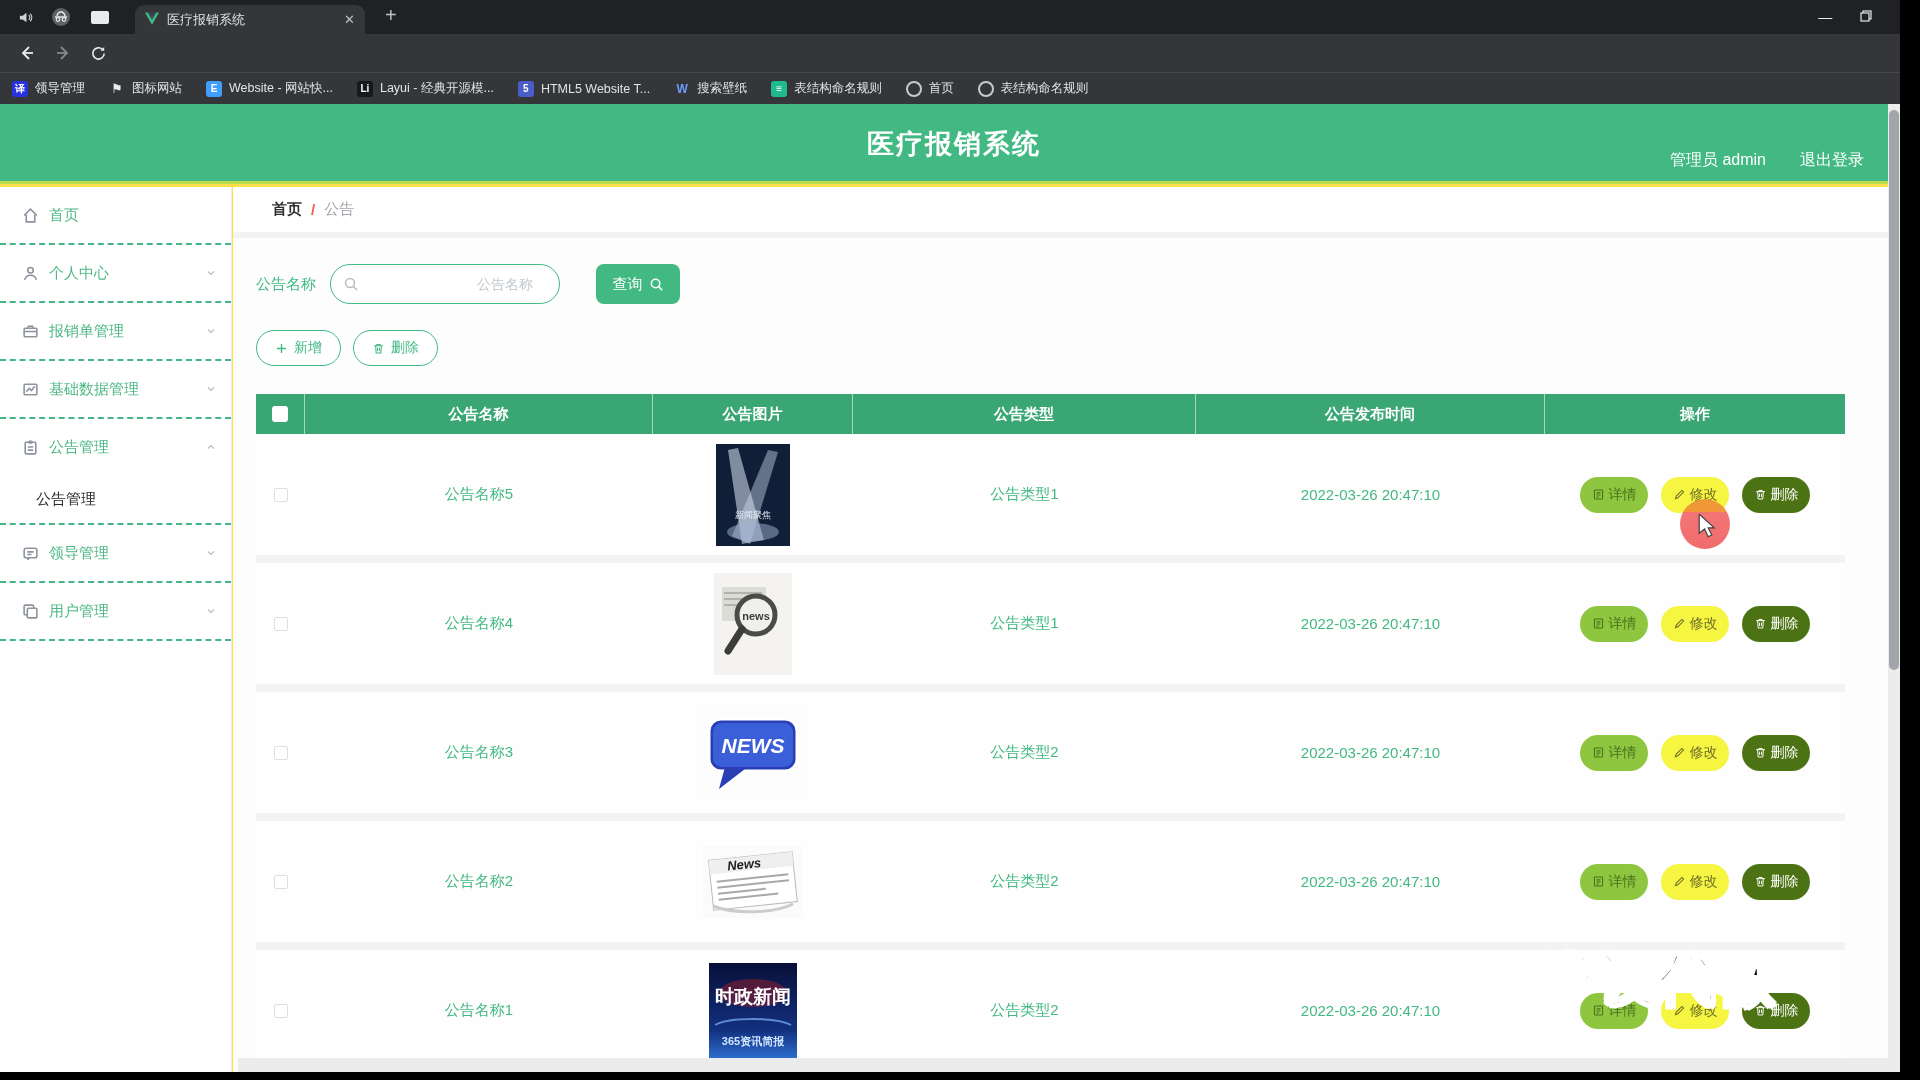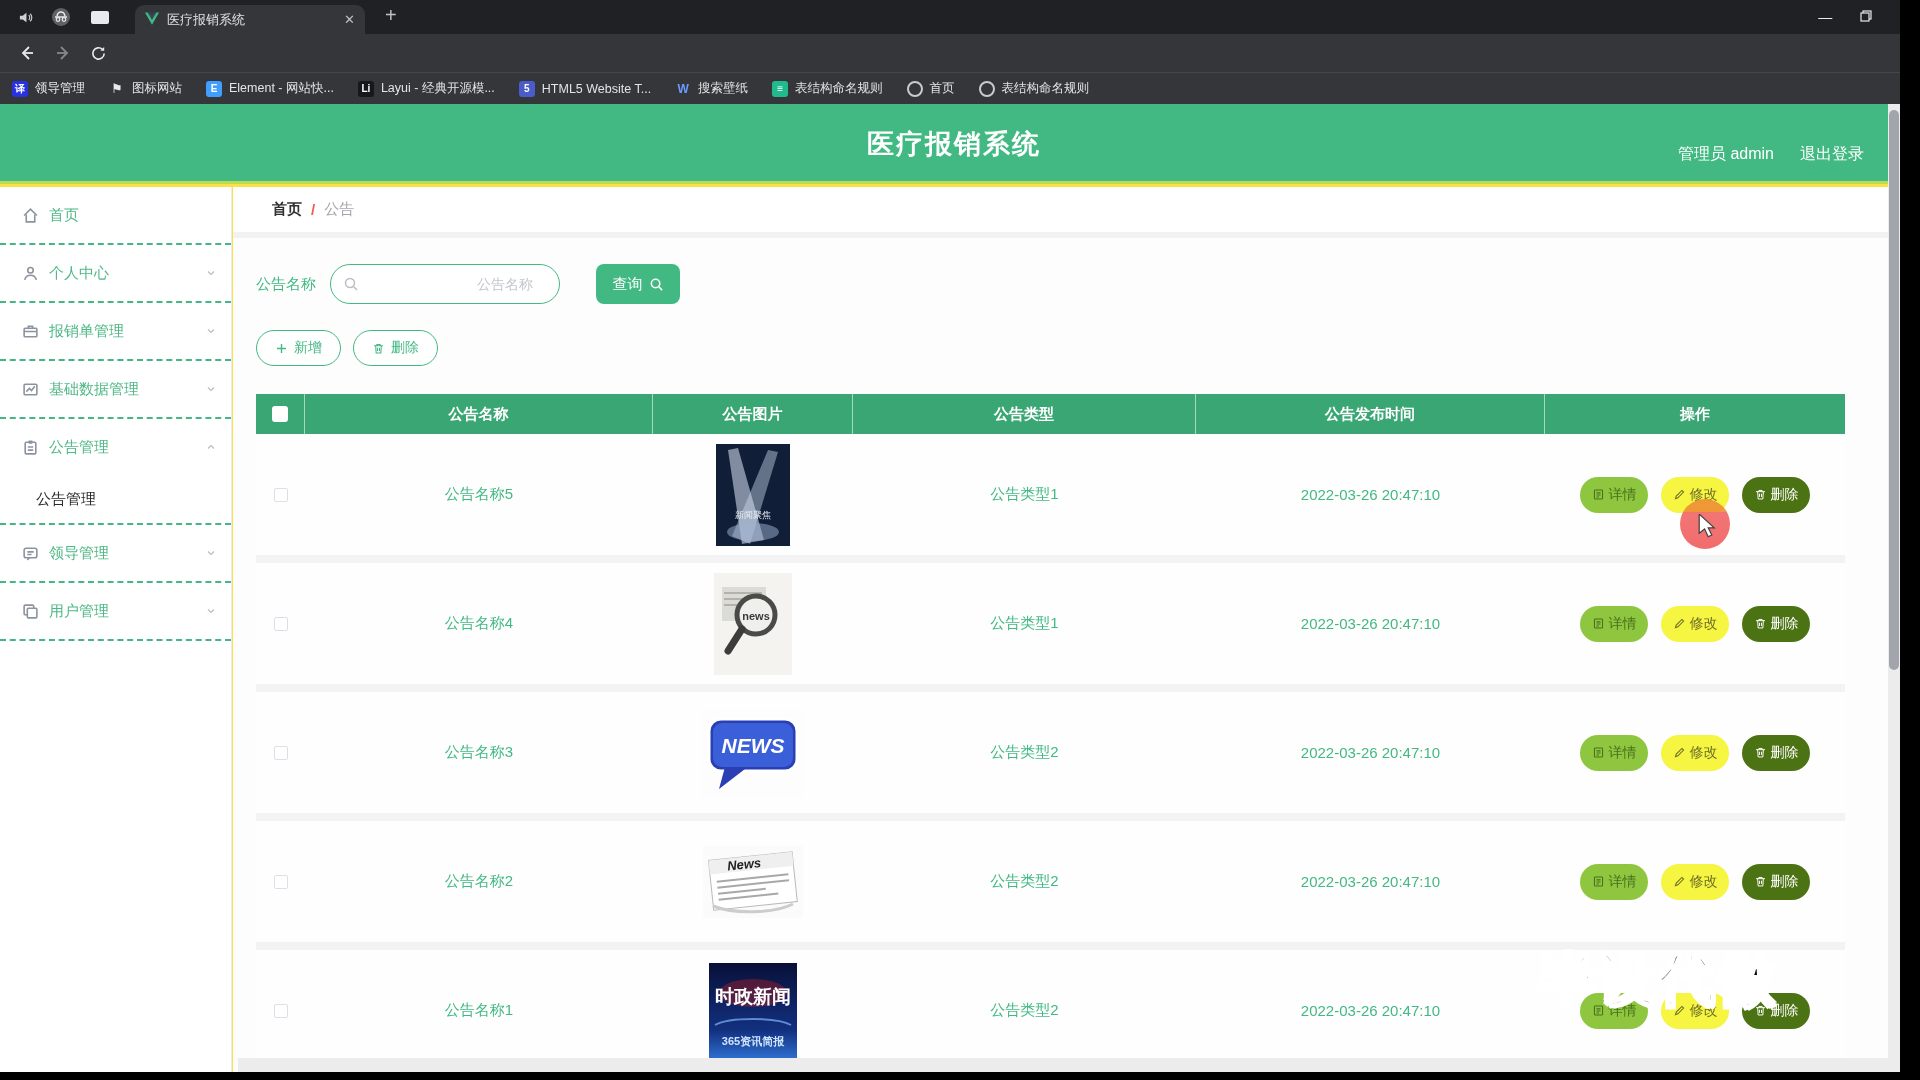--- a/index.html
+++ b/index.html
@@ -33,21 +33,21 @@
   .bm { display:flex; align-items:center; gap:7px; }
   .bm-label { color:#e2e4e8; font-size:12.5px; white-space:nowrap; }
   .fav { width:16px; height:16px; border-radius:3px; display:flex; align-items:center; justify-content:center; font-size:10px; color:#fff; font-weight:bold; }
   .fav.globe { border:2px solid #c7cacf; border-radius:50%; background:transparent; }
   .fav.glyph { color:#e8eaed; font-size:13px; }
   .fav.glyph-blue { color:#6b9bff; font-size:12px; font-weight:900; }
 
   
   .app-header { position:absolute; left:0; top:104px; width:1908px; height:80px; background:#42b983; border-bottom:3px solid #b9dc52; }
   .app-title { position:absolute; left:0; right:0; top:22px; text-align:center; color:#fff; font-size:27px; font-weight:bold; letter-spacing:2px; }
-  .header-right { position:absolute; right:44px; top:40px; display:flex; gap:26px; color:#fff; font-size:16px; }
+  .header-right { position:absolute; right:44px; top:46px; display:flex; gap:34px; color:#fff; font-size:16px; }
 
   
   .sidebar { position:absolute; left:0; top:187px; width:232px; height:885px; background:#fff; border-right:1px solid #ececec; }
   .side-item { height:56px; display:flex; align-items:center; padding:0 14px 0 22px; border-bottom:2px dashed #46b585; cursor:pointer; }
   .si-ico { width:17px; height:17px; margin-right:10px; display:flex; }
   .si-label { flex:1; color:#4eb886; font-size:15px; white-space:nowrap; }
   .si-chev { display:flex; color:#b8bcc2; }
   .si-chev.up { transform:rotate(180deg); }
   .si-chev.none { visibility:hidden; }
   .side-sub { height:48px; display:flex; align-items:center; padding-left:36px; color:#2b2b2b; font-size:15px; cursor:pointer; }
@@ -223,21 +223,21 @@
       <div class="bm">
     <span class="fav sq" style="background: rgb(41, 50, 225);">译</span>
     <span class="bm-label">领导管理</span>
   </div>
       <div class="bm">
     <span class="fav glyph">⚑</span>
     <span class="bm-label">图标网站</span>
   </div>
       <div class="bm">
     <span class="fav sq" style="background: rgb(64, 158, 255);">E</span>
-    <span class="bm-label">Element - 网站快...</span>
+    <span class="bm-label">Website - 网站快...</span>
   </div>
       <div class="bm">
     <span class="fav sq" style="background: rgb(22, 24, 29);">Li</span>
     <span class="bm-label">Layui - 经典开源模...</span>
   </div>
       <div class="bm">
     <span class="fav sq" style="background: rgb(74, 92, 200);">5</span>
     <span class="bm-label">HTML5 Website T...</span>
   </div>
       <div class="bm">

